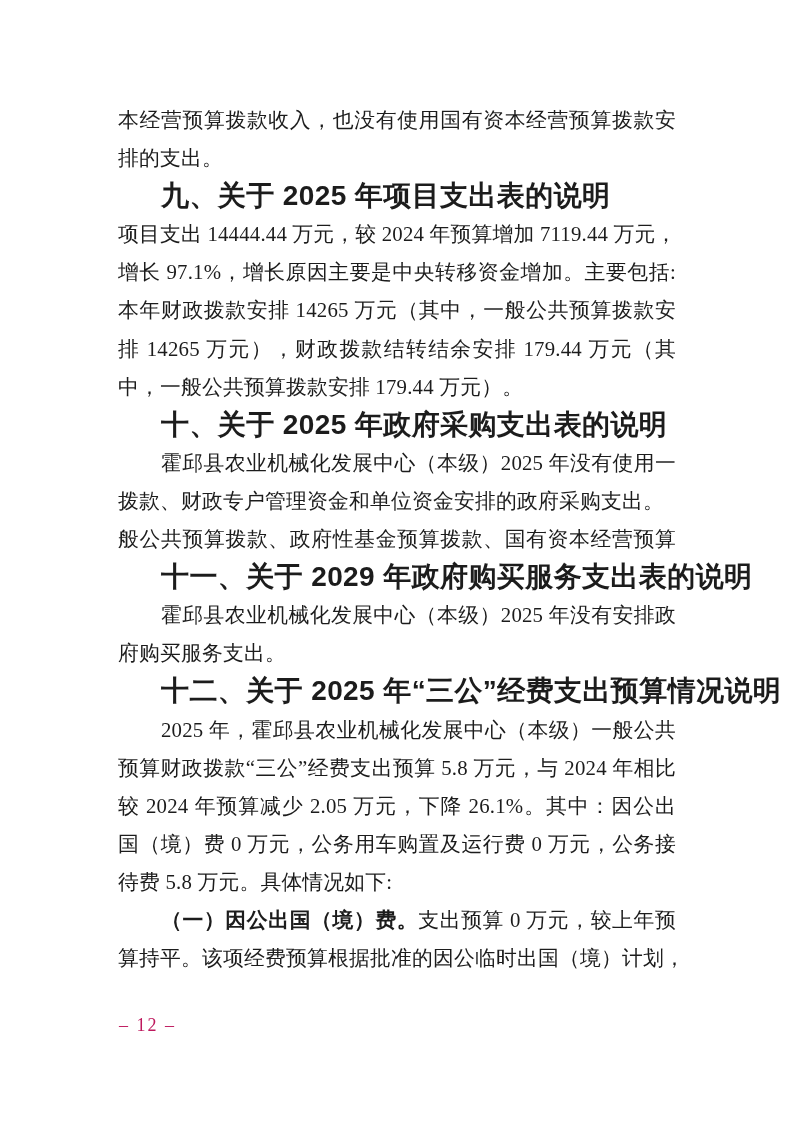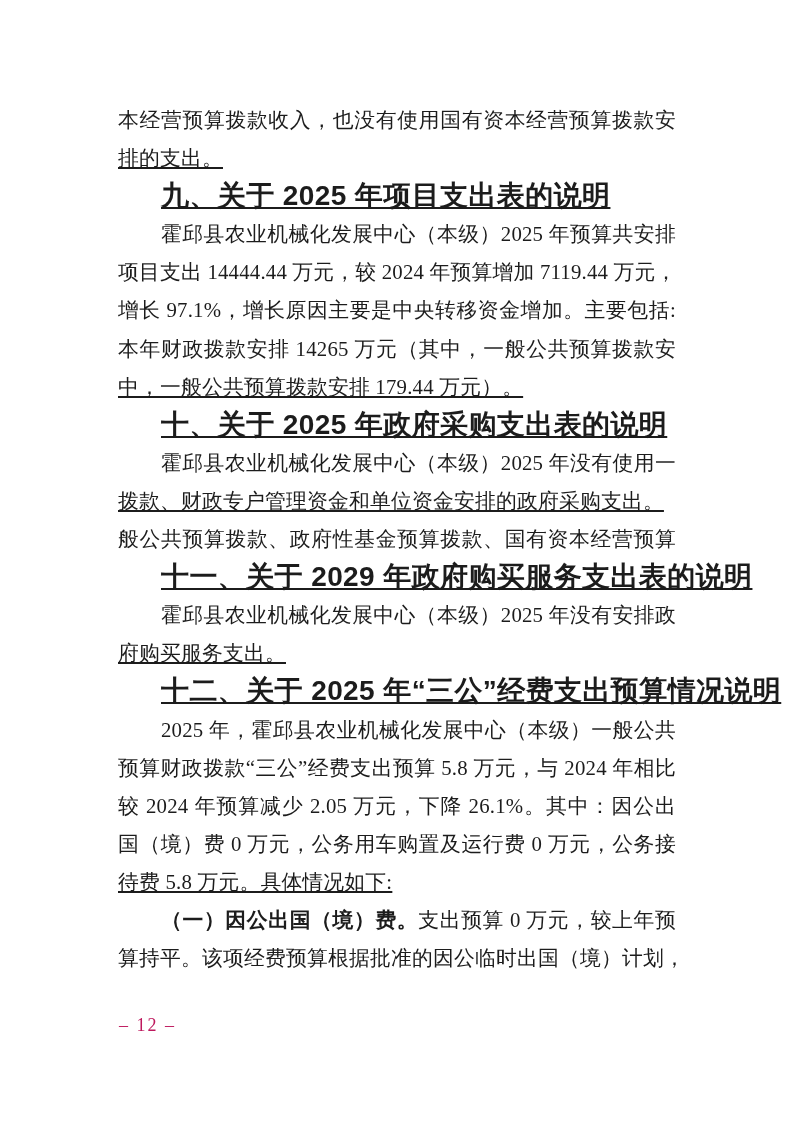--- a/index.html
+++ b/index.html
@@ -34,21 +34,20 @@
     font-size: 20.8px;
     white-space: nowrap;
     text-align: justify;
     text-align-last: justify;
     text-justify: inter-character;
     letter-spacing: 0.2px;
   }
   .nj {
     text-align: right;
     text-align-last: left;
-    text-decoration: underline;
   }
   .indent {
     padding-left: 43px;
   }
   .heading {
     font-weight: 700;
     font-family: "Liberation Sans", "DejaVu Sans", sans-serif;
     font-size: 28px;
     letter-spacing: 0.4px;
   }
@@ -68,24 +67,24 @@
 </head>
 <body>
 
 <div class="page">
   <div class="textblock">
 
     <div class="line">本经营预算拨款收入，也没有使用国有资本经营预算拨款安</div>
     <div class="line nj">排的支出。</div>
 
     <div class="line nj heading indent">九、关于 2025 年项目支出表的说明</div>
-    <div class="line indent">霍邱县农业机械化发展中心（本级）2025 年预算共安排</div>
     <div class="line">项目支出 14444.44 万元，较 2024 年预算增加 7119.44 万元，</div>
     <div class="line">增长 97.1%，增长原因主要是中央转移资金增加。主要包括:</div>
     <div class="line">本年财政拨款安排 14265 万元（其中，一般公共预算拨款安</div>
+    <div class="line">排 14265 万元），财政拨款结转结余安排 179.44 万元（其</div>
     <div class="line nj">中，一般公共预算拨款安排 179.44 万元）。</div>
 
     <div class="line nj heading indent">十、关于 2025 年政府采购支出表的说明</div>
     <div class="line indent">霍邱县农业机械化发展中心（本级）2025 年没有使用一</div>
     <div class="line nj">拨款、财政专户管理资金和单位资金安排的政府采购支出。</div>
     <div class="line">般公共预算拨款、政府性基金预算拨款、国有资本经营预算</div>
 
     <div class="line nj heading indent">十一、关于 2029 年政府购买服务支出表的说明</div>
     <div class="line indent">霍邱县农业机械化发展中心（本级）2025 年没有安排政</div>
     <div class="line nj">府购买服务支出。</div>

